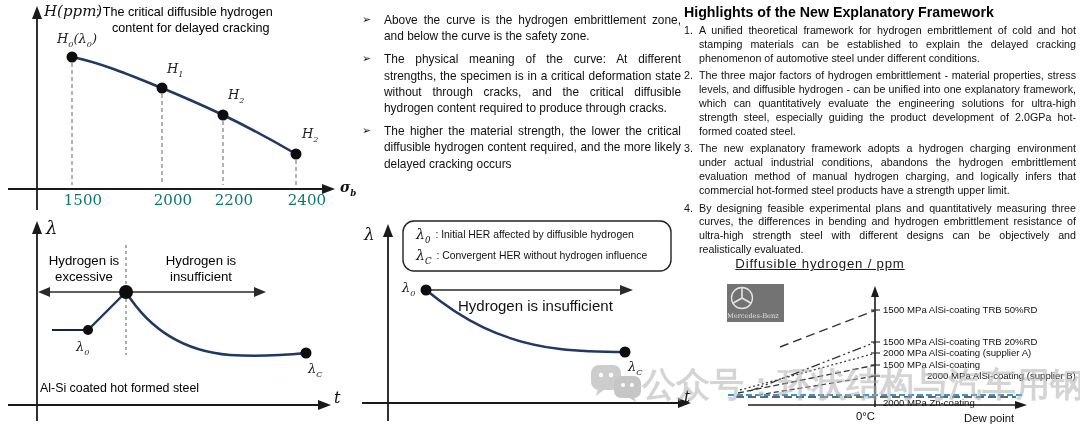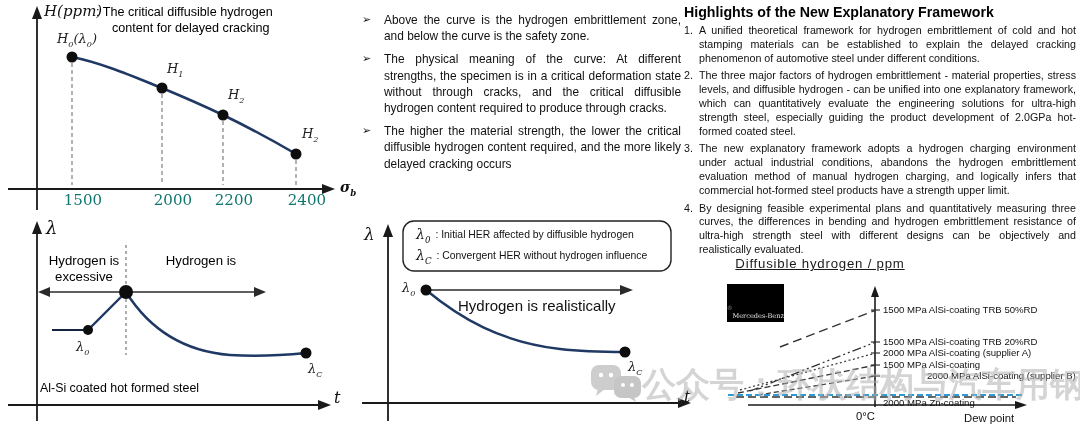--- a/index.html
+++ b/index.html
@@ -25,21 +25,21 @@
   
   .r-title{font-size:14.2px;font-weight:bold;color:#000;}
   .num-row{display:flex;margin-top:4px;}
   .num-mark{width:15px;flex:0 0 15px;font-size:10.7px;padding-top:0;}
   .num-text{flex:1;font-size:10.7px;line-height:1.29;}
   
   .d-title{font-size:13.2px;letter-spacing:.8px;color:#1a1a1a;text-align:center;text-decoration:underline;}
   .serieslabel{font-size:9.6px;color:#111;white-space:nowrap;}
   .bluetext{font-size:9.8px;line-height:1.22;white-space:nowrap;}
   .dtick{font-size:11.3px;color:#111;white-space:nowrap;}
-  .mb-logo{background:#000000;display:flex;flex-direction:row;align-items:flex-end;justify-content:flex-end;}
+  .mb-logo{background:#737373;display:flex;flex-direction:column;align-items:flex-start;justify-content:flex-end;}
   .mb-caption{font-family:"DejaVu Serif",serif;font-size:6.6px;color:#e0e0e0;line-height:1;padding-bottom:2px;white-space:nowrap;}
   
   .wm{opacity:.55;pointer-events:none;}
   .wm-text{font-size:34px;font-weight:bold;color:#b1b1b1;white-space:nowrap;font-family:"DejaVu Sans",sans-serif;}
   .leg-line{display:flex;align-items:flex-start;white-space:nowrap;}
   .leg-sym{font-family:"DejaVu Serif",serif;font-style:italic;font-size:14px;line-height:1;}
   .leg-txt{font-size:10.4px;margin-left:5px;padding-top:2px;}
 </style>
 </head>
 <body>
@@ -95,20 +95,21 @@
       <circle cx="126" cy="77" r="7" fill="#0d0d0d"></circle>
       <circle cx="306" cy="138" r="5.5" fill="#0d0d0d"></circle>
     </svg>
     <div class="abs math" style="left:46px;top:2px;font-size:18px;">λ</div>
     <div class="abs region" style="left:26px;top:38px;width:116px;">
       <div>Hydrogen is</div>
       <div>excessive</div>
     </div>
     <div class="abs region" style="left:140px;top:38px;width:122px;">
       <div>Hydrogen is</div>
+      <div>insufficient</div>
     </div>
     <div class="abs ptlabel" style="left:76px;top:124px;"><span>λ</span><sub>0</sub></div>
     <div class="abs ptlabel" style="left:308px;top:146px;"><span>λ</span><sub>C</sub></div>
     <div class="abs caption" style="left:40px;top:166px;">Al-Si coated hot formed steel</div>
     <div class="abs math" style="left:334px;top:173px;font-size:16px;">t</div>
   </div>
 
   <div class="abs" style="left:362px;top:5px;width:319px;">
     <div class="bullet-row">
       <span class="bullet-mark">➢</span>
@@ -140,21 +141,21 @@
     <div class="abs math" style="left:4px;top:6px;font-size:17px;">λ</div>
     <div class="abs leg-line" style="left:56px;top:9px;">
       <span class="leg-sym"><span>λ</span><sub>0</sub></span>
       <span class="leg-txt">:  Initial HER affected by diffusible hydrogen</span>
     </div>
     <div class="abs leg-line" style="left:56px;top:30px;">
       <span class="leg-sym"><span>λ</span><sub>C</sub></span>
       <span class="leg-txt">:  Convergent HER without hydrogen influence</span>
     </div>
     <div class="abs ptlabel" style="left:42px;top:62px;"><span>λ</span><sub>0</sub></div>
-    <div class="abs" style="left:98px;top:79px;font-size:15px;">Hydrogen is realistically</div>
+    <div class="abs" style="left:98px;top:79px;font-size:15px;">Hydrogen is insufficient</div>
     <div class="abs ptlabel" style="left:268px;top:141px;"><span>λ</span><sub>C</sub></div>
     <div class="abs math" style="left:324px;top:169px;font-size:16px;">t</div>
   </div>
 
   <div class="abs" style="left:684px;top:4px;width:392px;">
     <div class="r-title">Highlights of the New Explanatory Framework</div>
     <div class="num-row">
       <span class="num-mark">1.</span>
       <span class="num-text jt">A unified theoretical framework for hydrogen embrittlement of cold and hot stamping materials can be established to explain the delayed cracking phenomenon of automotive steel under different conditions.</span>
     </div>

